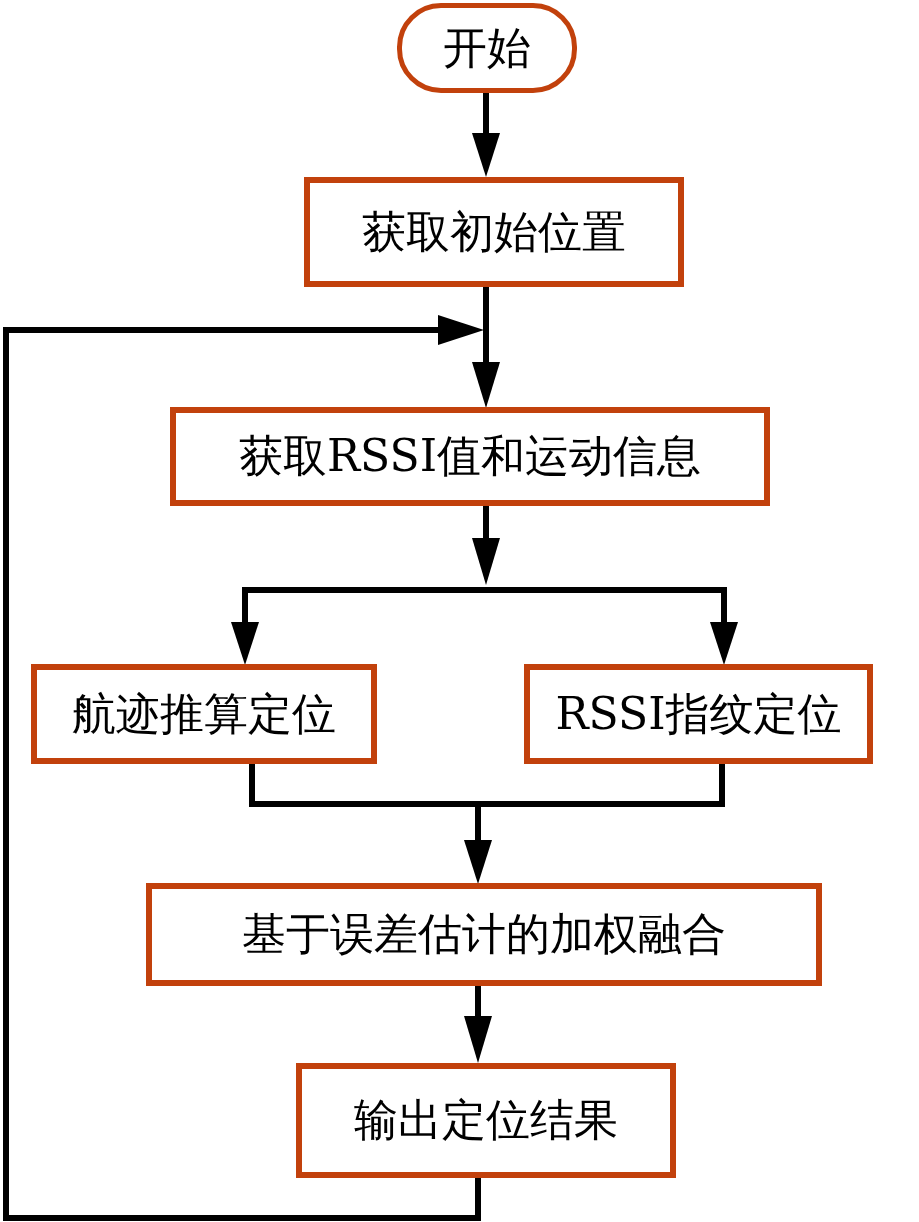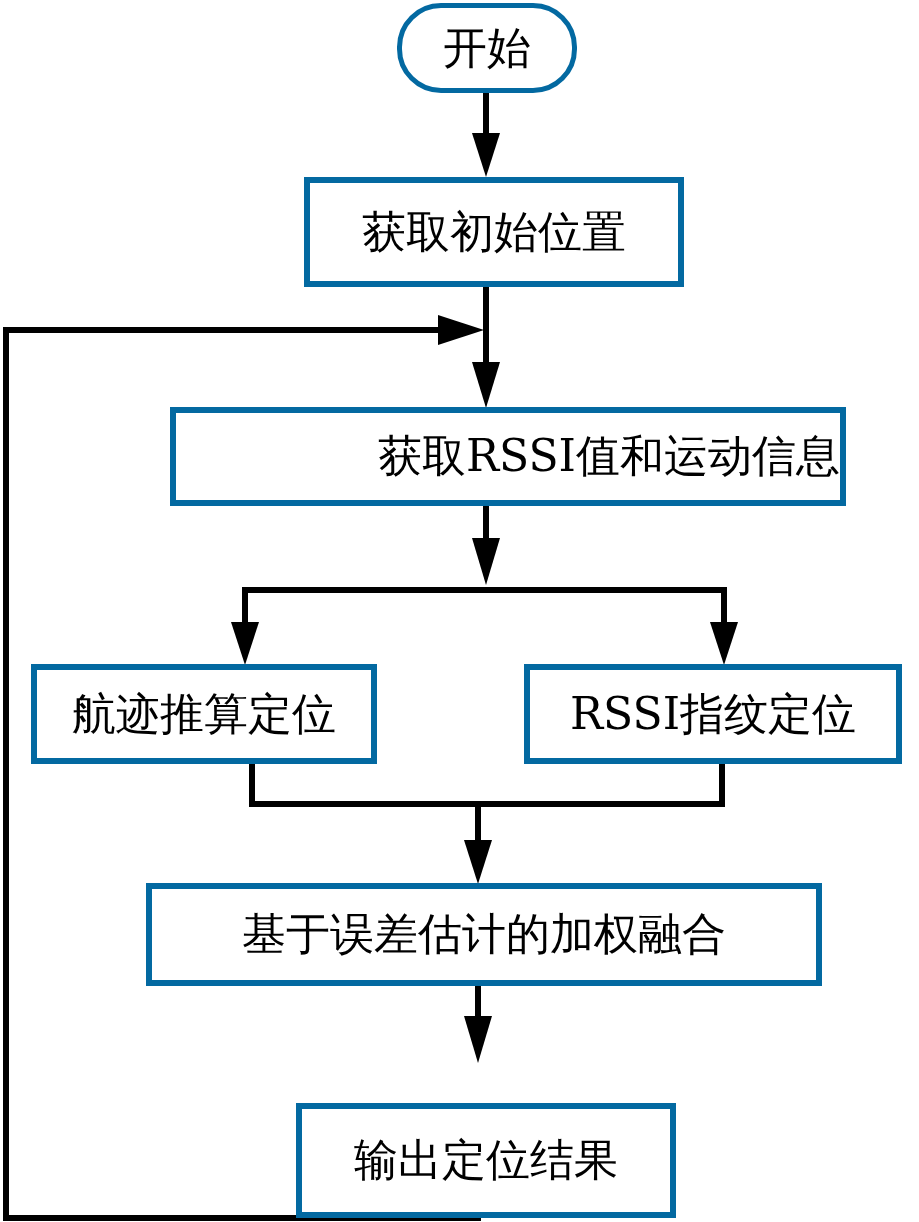--- a/index.html
+++ b/index.html
@@ -1,19 +1,19 @@
 <!DOCTYPE html>
 <html><head>
 <meta charset="utf-8">
 <style>
   html, body { margin:0; padding:0; background:#ffffff; }
   body { width:919px; height:1222px; position:relative; overflow:hidden;
          font-family: "DejaVu Serif", "Liberation Serif", serif; }
   svg { position:absolute; left:0; top:0; }
-  .node { position:absolute; box-sizing:border-box; border:6px solid #0369a1; background:#fff;
+  .node { position:absolute; box-sizing:border-box; border:6px solid #c2410c; background:#fff;
           display:flex; align-items:center; justify-content:center; color:#000;
           font-size:44px; white-space:nowrap; }
   .terminal { border-radius:44px; border-width:5px; }
 </style>
 </head>
 <body>
 
 <svg width="919" height="1222">
   <defs>
     <marker id="arrow" markerWidth="10" markerHeight="14" refX="10" refY="7" orient="auto" markerUnits="userSpaceOnUse" viewBox="0 0 10 14">
@@ -49,31 +49,31 @@
 </svg>
 
 <div class="node terminal" style="left:397px; top:3px; width:180px; height:90px;">
   <span>开始</span>
 </div>
 
 <div class="node" style="left:296px; top:177px; width:380px; height:110px;margin-left:8px;">
   <span>获取初始位置</span>
 </div>
 
-<div class="node" style="left:170px; top:407px; width:676px; height:99px;justify-content:flex-end;">
+<div class="node" style="left:170px; top:407px; width:600px; height:99px;">
   <span>获取RSSI值和运动信息</span>
 </div>
 
 <div class="node" style="left:31px; top:664px; width:346px; height:100px;">
   <span>航迹推算定位</span>
 </div>
 
-<div class="node" style="left:524px; top:664px; width:378px; height:100px;">
+<div class="node" style="left:524px; top:664px; width:349px; height:100px;">
   <span>RSSI指纹定位</span>
 </div>
 
 <div class="node" style="left:146px; top:883px; width:676px; height:103px;align-items:center;">
   <span>基于误差估计的加权融合</span>
 </div>
 
-<div class="node" style="left:296px; top:1103px; width:380px; height:115px;">
+<div class="node" style="left:296px; top:1063px; width:380px; height:115px;">
   <span>输出定位结果</span>
 </div>
 
 </body></html>

